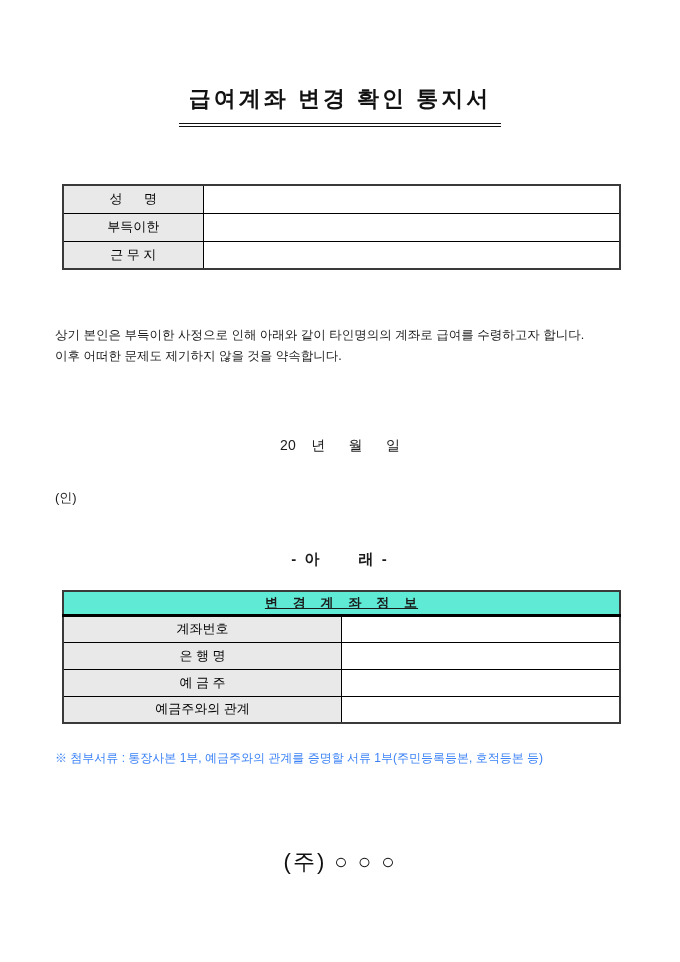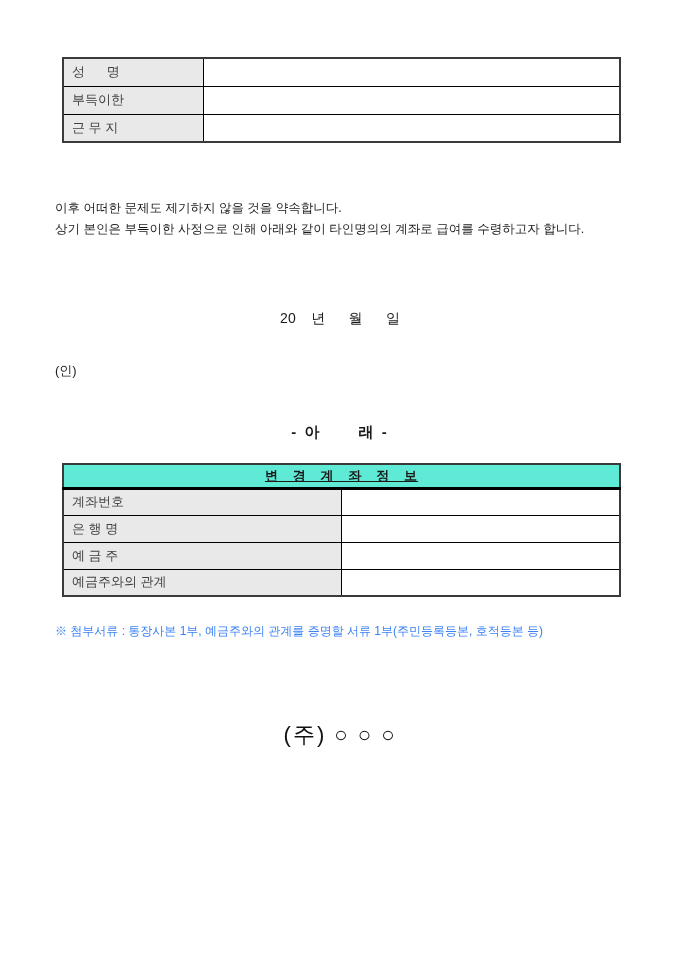--- a/index.html
+++ b/index.html
@@ -36,22 +36,23 @@
   }
   table.form-table td {
     border: 1px solid #000;
     font-size: 13px;
     padding: 0 8px;
   }
   table.form-table { border: 2px solid #3a3a3a; }
   .label-cell {
     background: #e9e9e9;
     width: 140px;
+    text-align: center;
     white-space: pre;
-    color: #404040;
+    color: #000000;
   }
   .value-cell { background: #ffffff; }
   .personal-table { margin-top: 57px; }
   .personal-table td { height: 28px; }
 
   
   .body-text {
     margin: 55px 48px 0 55px;
     font-size: 12.5px;
     line-height: 21px;
@@ -109,41 +110,44 @@
     font-size: 22px;
     letter-spacing: 2px;
     color: #111;
   }
 </style>
 </head>
 <body>
 
 <div class="page">
 
+  <div class="title-wrap">
+    <span class="doc-title">급여계좌 변경 확인 통지서</span>
+  </div>
 
   <table class="form-table personal-table">
     <tbody>
       <tr>
         <td class="label-cell">성      명</td>
         <td class="value-cell"></td>
       </tr>
       <tr>
         <td class="label-cell">부득이한</td>
         <td class="value-cell"></td>
       </tr>
       <tr>
         <td class="label-cell">근 무 지</td>
         <td class="value-cell"></td>
       </tr>
     </tbody>
   </table>
 
   <div class="body-text">
+    <div>상기 본인은 부득이한 사정으로 인해 아래와 같이 타인명의의 계좌로 급여를 수령하고자 합니다.</div>
     <div>이후 어떠한 문제도 제기하지 않을 것을 약속합니다.</div>
-    <div>상기 본인은 부득이한 사정으로 인해 아래와 같이 타인명의의 계좌로 급여를 수령하고자 합니다.</div>
   </div>
 
   <div class="date-line">20    년      월      일</div>
 
   <div class="seal">(인)</div>
 
   <div class="below-heading">- 아      래 -</div>
 
   <table class="form-table account-table">
     <tbody>

